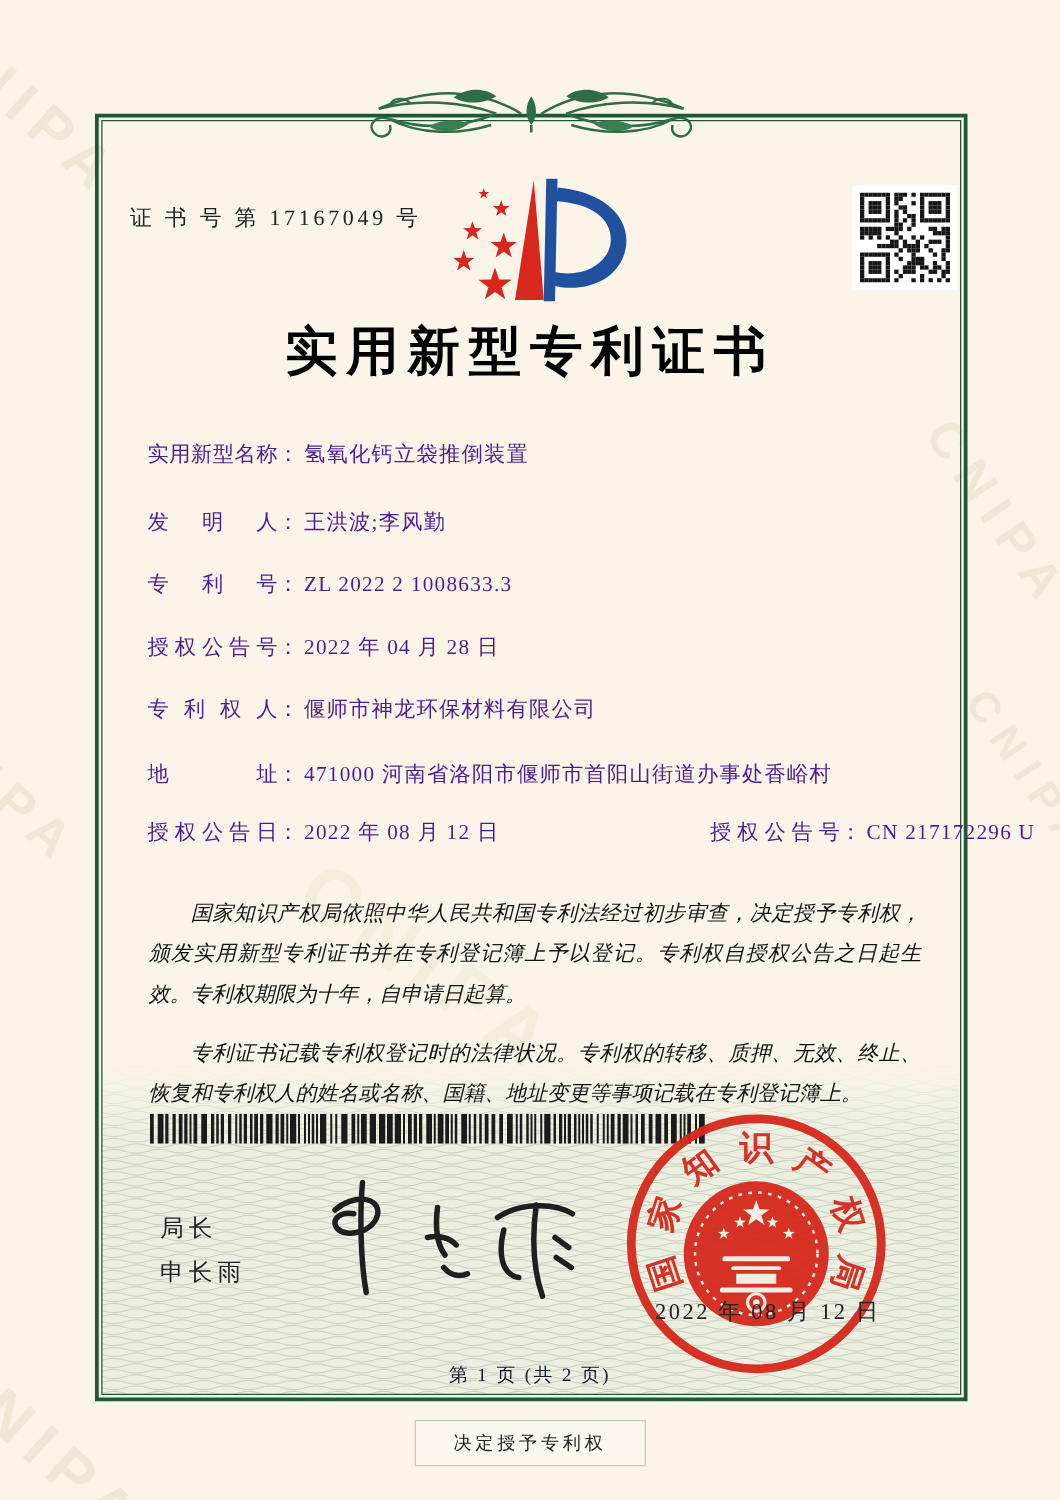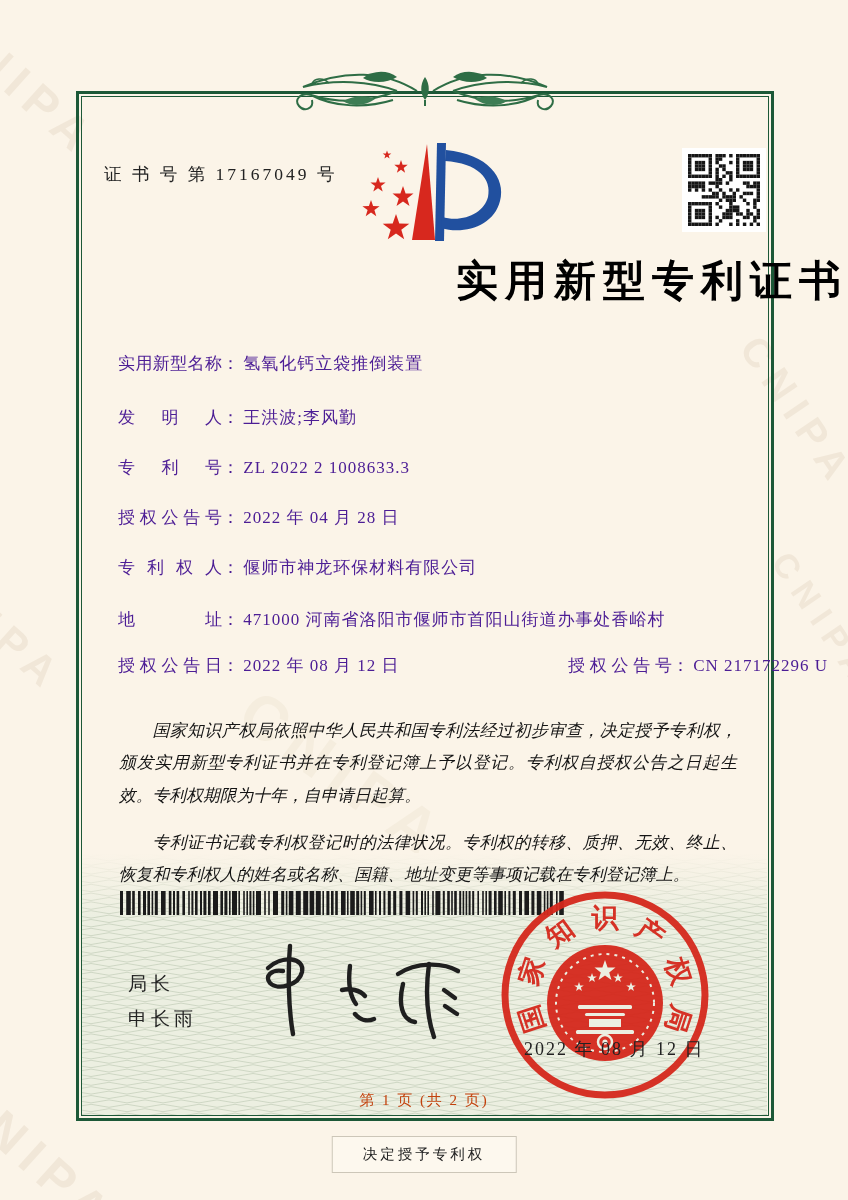--- a/index.html
+++ b/index.html
@@ -29,41 +29,41 @@
   .guilloche{position:absolute; z-index:1; left:82px; top:853px; width:685px; height:262px; background:#ecefe1;}
   .guilloche svg{position:absolute; inset:0;}
   .guilloche-fade{position:absolute; left:0; top:0; width:100%; height:64px;
                   background:linear-gradient(#fbf4e8, rgba(251,244,232,0));}
   
   .content{position:absolute; inset:0; z-index:3;}
   .cert-no{position:absolute; left:104px; top:162px; font-size:17.5px; letter-spacing:3px; color:#222;}
   .logo{position:absolute; left:340px; top:138px; width:176px; height:112px;}
   .qr-box{position:absolute; left:682px; top:148px; width:84px; height:84px; background:#fff;
           display:flex; align-items:center; justify-content:center;}
-  .title{position:absolute; left:0; top:253px; width:100%; text-align:right;
+  .title{position:absolute; left:0; top:253px; width:100%; text-align:center;
          font-size:42px; font-weight:bold; letter-spacing:7px; color:#000;}
   .frow{position:absolute; left:118px; font-size:17px; color:#4c1d95; white-space:nowrap;}
   .flabel{display:inline-block; width:104px; text-align:justify; text-align-last:justify;
           vertical-align:bottom;}
   .fvalue{letter-spacing:1px;}
   .grant-no-pair{position:absolute; left:450px; top:0;}
   .body-text{position:absolute; left:104px; top:700px; width:648px;
              font-size:16.8px; line-height:1.92; text-align:justify; color:#141414;}
   .body-text p{margin:15px; text-indent:2em;font-style:italic;}
   
   .barcode{position:absolute; left:120px; top:891px; width:450px; height:24px;}
   .official{position:absolute; left:128px; top:966px;
             font-family:"Liberation Sans","DejaVu Sans",sans-serif;
             font-size:19px; letter-spacing:4px; color:#222; line-height:1.85;}
   .signature{position:absolute; left:238px; top:938px; width:235px; height:105px;}
   .seal{position:absolute; left:494px; top:884px; width:222px; height:222px; opacity:.95;}
   .seal-date{position:absolute; left:524px; top:1037px; width:200px; z-index:4;
              font-size:18px; letter-spacing:2px; color:#222;}
   .page-info{position:absolute; left:0; top:1091px; width:100%; text-align:center;
-             font-size:15px; letter-spacing:2px; color:#c2410c;}
+             font-size:15px; letter-spacing:2px; color:#0f172a;}
   .footnote-box{position:absolute; left:50%; top:1136px; transform:translateX(-50%);
                 border:1px solid #ccc6b8; background:#fdf8ee; padding:8px 30px;
                 font-size:14.5px; letter-spacing:3px; color:#222; z-index:3;}
 </style>
 </head>
 <body>
 
 <div class="page">
 
   <div class="wm wm1">CNIPA</div>

